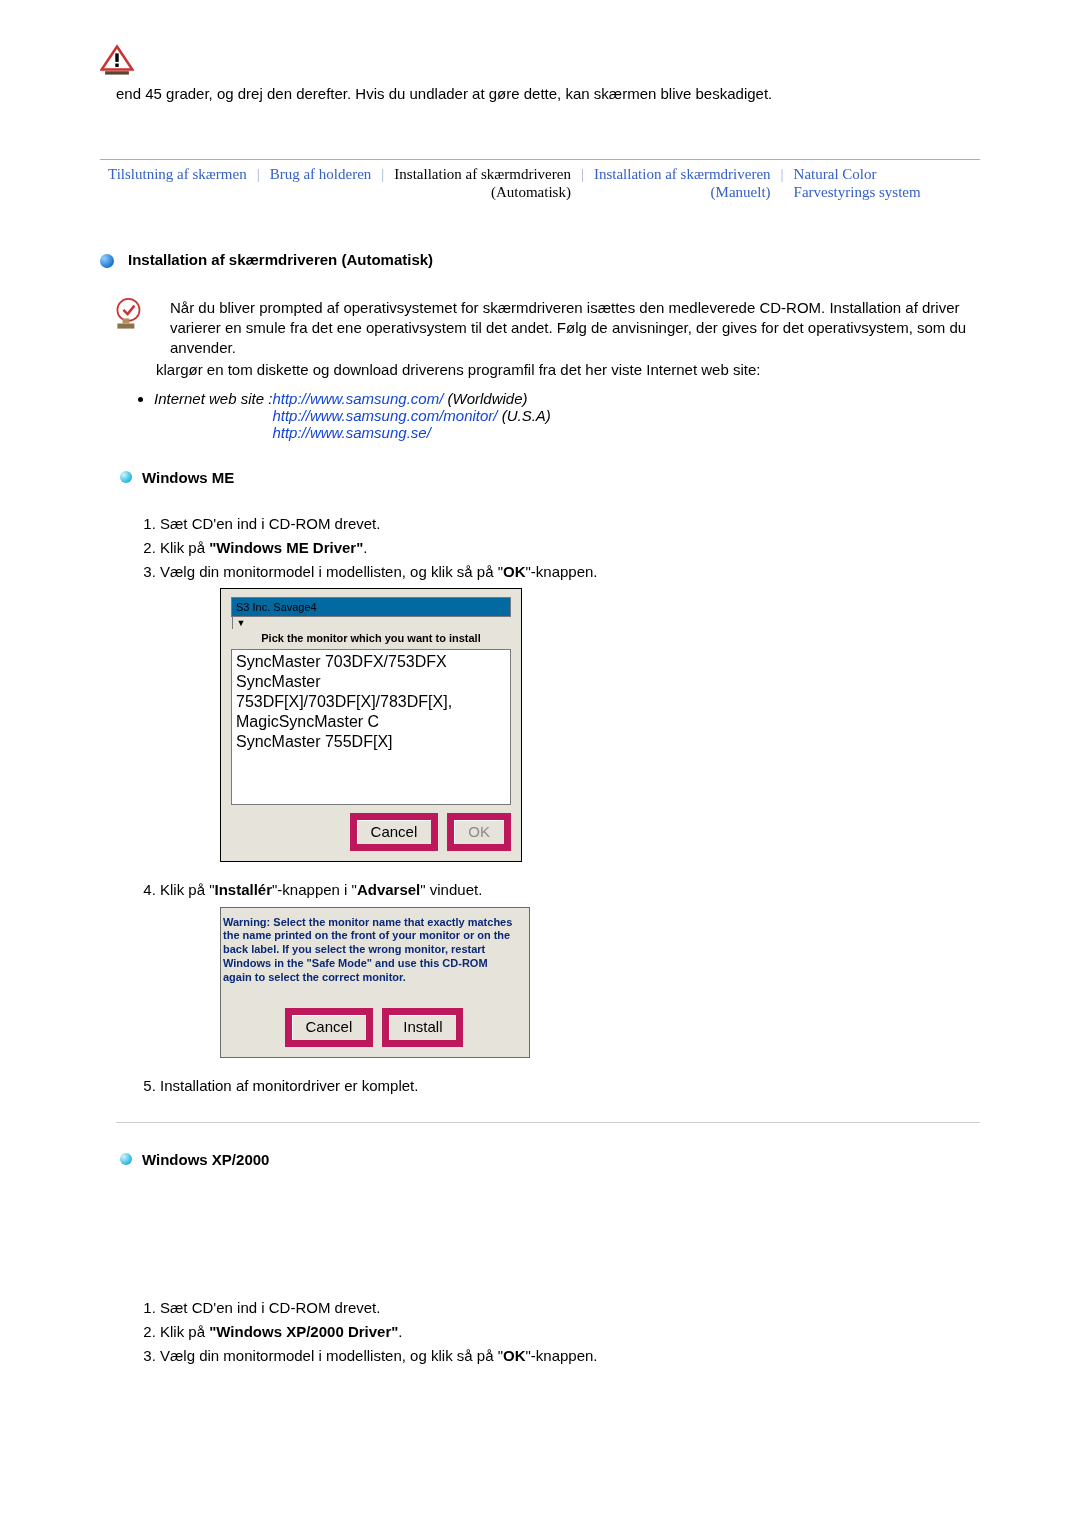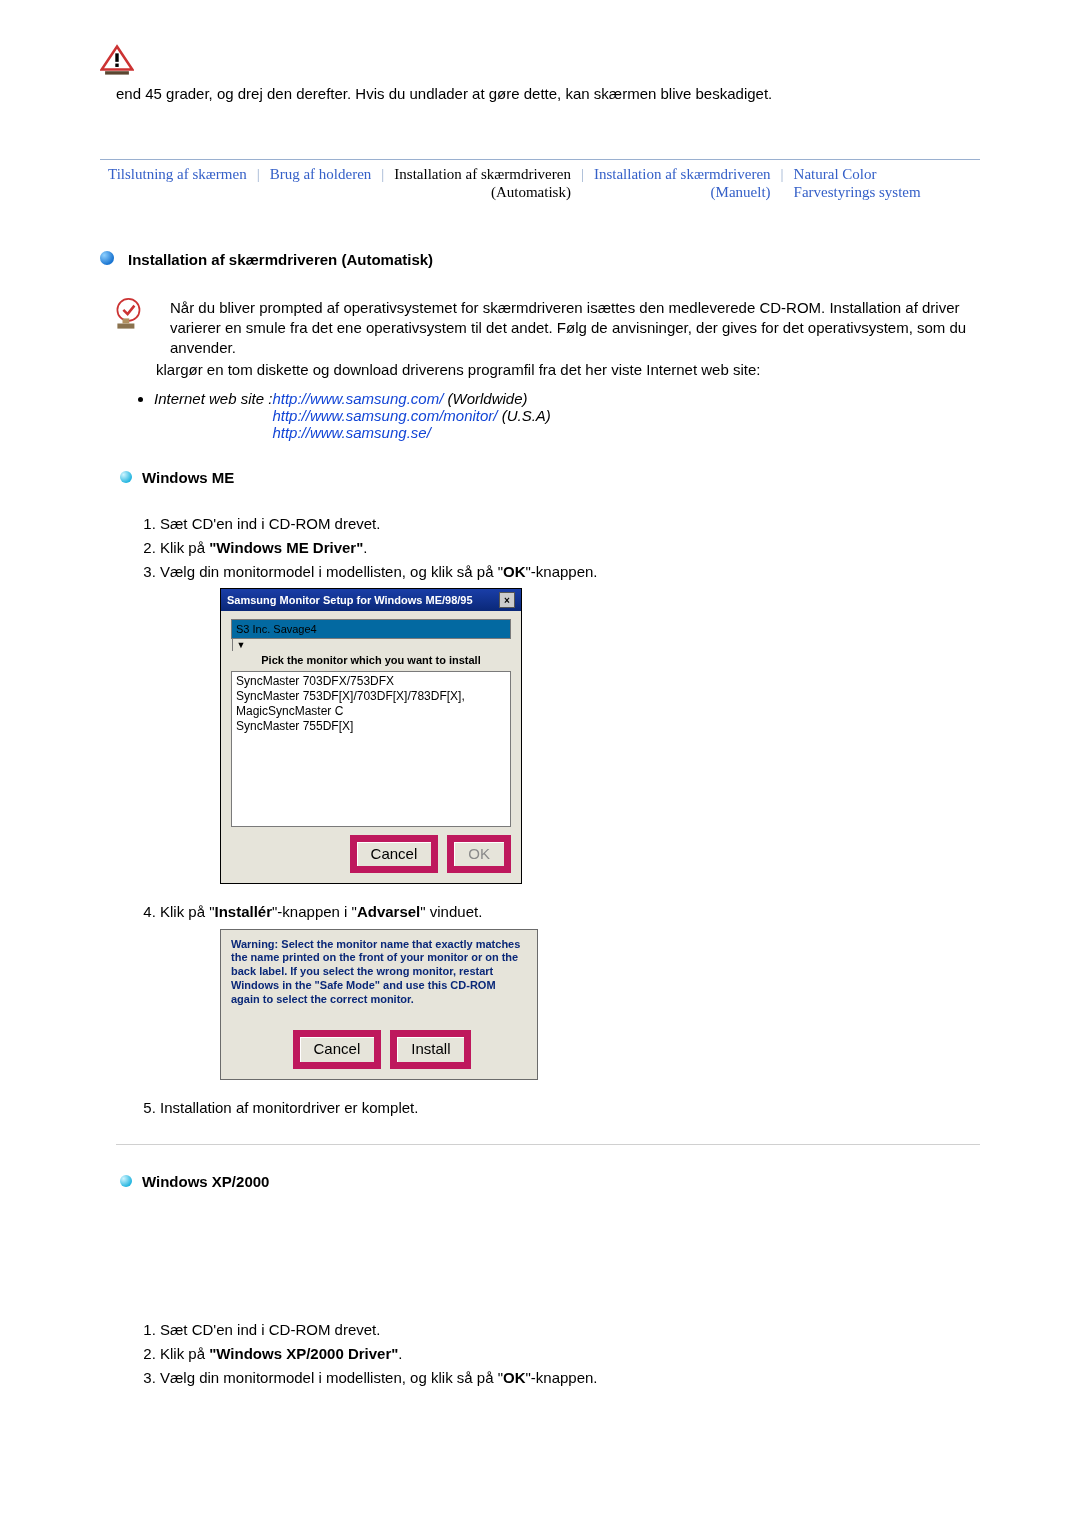--- a/index.html
+++ b/index.html
@@ -41,21 +41,21 @@
   }
   .tabitem.active span.line1,
   .tabitem.active span.line2  { color: #000; }
   .tabsep {
     color: #9ab0d0;
     padding: 0 2px;
   }
   .line2 { display:block; text-align:right; }
   
   .sect-head {
-    display: flex; align-items: flex-start;
+    display: flex; align-items: flex-end;
     margin-top: 50px;
   }
   .bullet-blue {
     width: 14px; height: 14px; border-radius: 50%;
     background: radial-gradient(circle at 30% 30%, #8ed0ff, #1a75d1 70%);
     margin-right: 14px;
     flex: 0 0 14px;
   }
   .sect-head-text { font-weight: bold; }
   
@@ -103,34 +103,34 @@
     height:18px; margin-bottom:14px;flex-direction:column;
   }
   .dlg1-select-text { flex:1; padding:2px 4px; font-size:11px; }
   .dlg1-select-btn {
     width:16px; background:#e6e4da; border-left:1px solid #7a7a7a;
     display:flex;align-items:center;justify-content:center;font-size:9px;
   }
   .dlg1-list-label { font-weight:bold; text-align:center; margin-bottom:3px; }
   .dlg1-list {
     border:1px solid #7a7a7a; background:#fff; height:150px;
-    padding:2px 4px; font-size:12px; line-height:1.25; overflow:hidden;
+    padding:2px 4px; font-size:16px; line-height:1.25; overflow:hidden;
   }
   .dlg1-buttons { text-align:right; padding-top:8px; }
   .fake-btn {
     display:inline-block; border:7px solid #be185d; background:#e6e4da;
     padding:2px 14px; font-size:15px; margin-left:6px;
     box-shadow: 1px 1px 0 #fff inset;
   }
   .fake-btn.disabled { color:#8a8a8a; }
   
   .dlg2 {
     width: 296px; margin: 6px 0 0 60px;
     border:1px solid #6b6b6b; background:#e6e4da;
-    font-size:11px; padding:8px 10px 10px 10px;
+    font-size:11px; padding:8px 10px 10px 2px;
   }
   .dlg2-text { color:#0a2878; font-weight:bold; line-height:1.25; }
   .dlg2-buttons { text-align:center; padding-top:24px; }
   hr.sep {
     border:none; border-top:1px solid #d0d0d0;
     margin: 26px 0 4px 16px;
   }
 </style>
 </head>
 <body>
@@ -209,24 +209,20 @@
   <ol class="steps">
     <li>Sæt CD'en ind i CD-ROM drevet.</li>
     <li>
       <span>Klik på </span><b>"Windows ME Driver"</b><span>.</span>
     </li>
     <li>
       <span>Vælg din monitormodel i modellisten, og klik så på "</span><b>OK</b><span>"-knappen.</span>
 
       
       <div class="dlg1">
-        <div class="dlg1-title">
-          <span>Samsung Monitor Setup for Windows ME/98/95</span>
-          <span class="dlg1-close">×</span>
-        </div>
         <div class="dlg1-body">
           <div class="dlg1-select">
             <div class="dlg1-select-text">S3 Inc. Savage4</div>
             <div class="dlg1-select-btn">▼</div>
           </div>
           <div class="dlg1-list-label">Pick the monitor which you want to install</div>
           <div class="dlg1-list">
             <div>SyncMaster 703DFX/753DFX</div>
             <div>SyncMaster 753DF[X]/703DF[X]/783DF[X], MagicSyncMaster C</div>
             <div>SyncMaster 755DF[X]</div>

